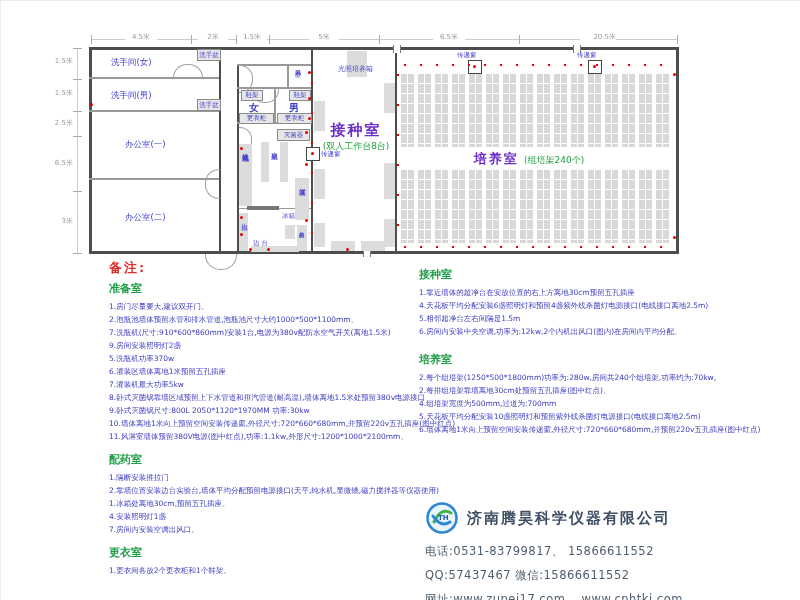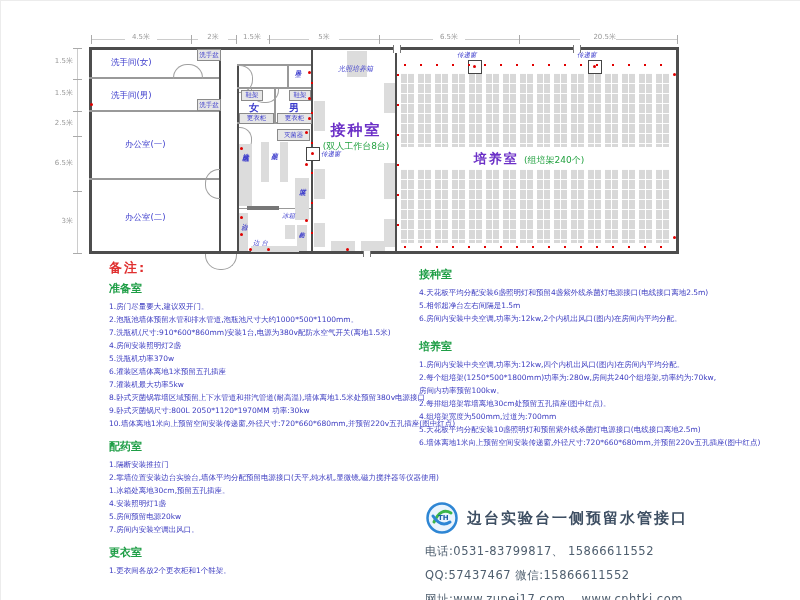--- a/index.html
+++ b/index.html
@@ -5,21 +5,21 @@
   html,body{margin:0;padding:0;background:#fff;}
   .page{position:relative;width:800px;height:600px;background:#fff;border:1px solid #ececec;
         font-family:"DejaVu Sans",sans-serif;overflow:hidden;}
   
   .plan{position:absolute;inset:0;}
   .wall{position:absolute;background:#4d4d4d;}
   .line{position:absolute;background:#999;}
   .fx{position:absolute;background:#dcdcdc;}
   .bx{position:absolute;border:1px solid #8a8a8a;background:#e6e6e6;color:#3b3bcc;
       font-size:6.5px;display:flex;align-items:center;justify-content:center;white-space:nowrap;overflow:hidden;}
-  .lb{position:absolute;color:#3b3bcc;font-size:7px;line-height:1.15;white-space:nowrap;font-style:italic;}
+  .lb{position:absolute;color:#3b3bcc;font-size:7px;line-height:1.15;white-space:nowrap;}
   .vtext{writing-mode:vertical-rl;text-orientation:upright;letter-spacing:0.5px;}
   .room{position:absolute;color:#3b3bcc;font-size:8.5px;white-space:nowrap;}
   .biglabel{position:absolute;text-align:center;}
   .big{color:#6b2fc7;font-weight:bold;font-size:15px;letter-spacing:2px;}
   .sub{color:#21a13f;font-size:9px;}
   .dim{position:absolute;color:#999;font-size:7px;background:#fff;text-align:center;white-space:nowrap;}
   .dimline{position:absolute;background:#ccc;}
   .tick{position:absolute;background:#aaa;}
   .dot{position:absolute;width:3px;height:3px;background:#e00000;border-radius:50%;}
   .dotrow-h{position:absolute;height:4px;background-image:radial-gradient(circle 1.4px at 2px 2px,#e00000 99%,rgba(0,0,0,0));
@@ -197,65 +197,64 @@
     <div class="dot" style="left:89px;top:102px;"></div>
   </div>
 
   <div class="ncol" style="left:108px;top:258px;width:335px;">
     <div class="ntitle">备注:</div>
 
     <div class="nhead" style="margin-top:2px;">准备室</div>
     <div class="nitem">1.房门尽量要大,建议双开门。</div>
     <div class="nitem">2.泡瓶池墙体预留水管和排水管道,泡瓶池尺寸大约1000*500*1100mm。</div>
     <div class="nitem">7.洗瓶机(尺寸:910*600*860mm)安装1台,电源为380v配防水空气开关(离地1.5米)</div>
-    <div class="nitem">4.房间安装照明灯2盏</div>
+    <div class="nitem">9.房间安装照明灯2盏</div>
     <div class="nitem">5.洗瓶机功率370w</div>
     <div class="nitem">6.灌装区墙体离地1米预留五孔插座</div>
     <div class="nitem">7.灌装机最大功率5kw</div>
     <div class="nitem">8.卧式灭菌锅靠墙区域预留上下水管道和排汽管道(耐高温),墙体离地1.5米处预留380v电源接口</div>
     <div class="nitem">9.卧式灭菌锅尺寸:800L  2050*1120*1970MM  功率:30kw</div>
     <div class="nitem">10.墙体离地1米向上预留空间安装传递窗,外径尺寸:720*660*680mm,并预留220v五孔插座(图中红点)</div>
+    <div class="nitem">11.风淋室墙体预留380V电源(图中红点),功率:1.1kw,外形尺寸:1200*1000*2100mm。</div>
 
     <div class="nhead">配药室</div>
     <div class="nitem">1.隔断安装推拉门</div>
     <div class="nitem">2.靠墙位置安装边台实验台,墙体平均分配预留电源接口(天平,纯水机,显微镜,磁力搅拌器等仪器使用)</div>
     <div class="nitem">1.冰箱处离地30cm,预留五孔插座。</div>
     <div class="nitem">4.安装照明灯1盏</div>
-    <div class="nitem">5.房间预留电源20kw</div>
     <div class="nitem">7.房间内安装空调出风口。</div>
 
     <div class="nhead">更衣室</div>
     <div class="nitem">1.更衣间各放2个更衣柜和1个鞋架。</div>
 
   </div>
 
   <div class="ncol" style="left:418px;top:266px;width:320px;">
     <div class="nhead" style="margin-top:0;">接种室</div>
+    <div class="nitem">1.靠近墙体的超净台在安放位置的右上方离地30cm预留五孔插座</div>
     <div class="nitem">4.天花板平均分配安装6盏照明灯和预留4盏紫外线杀菌灯电源接口(电线接口离地2.5m)</div>
     <div class="nitem">5.相邻超净台左右间隔是1.5m</div>
     <div class="nitem">6.房间内安装中央空调,功率为:12kw,2个内机出风口(图内)在房间内平均分配。</div>
 
     <div class="nhead" style="margin-top:14px;">培养室</div>
-    <div class="nitem">1.房间内安装中央空调,功率为:12kw,四个内机出风口(图内)在房间内平均分配。</div>
     <div class="nitem">2.每个组培架(1250*500*1800mm)功率为:280w,房间共240个组培架,功率约为:70kw,</div>
-    <div class="nitem">房间内功率预留100kw。</div>
     <div class="nitem">2.每排组培架靠墙离地30cm处预留五孔插座(图中红点)。</div>
     <div class="nitem">4.组培架宽度为500mm,过道为:700mm</div>
     <div class="nitem">5.天花板平均分配安装10盏照明灯和预留紫外线杀菌灯电源接口(电线接口离地2.5m)</div>
     <div class="nitem">6.墙体离地1米向上预留空间安装传递窗,外径尺寸:720*660*680mm,并预留220v五孔插座(图中红点)</div>
   </div>
 
   <div class="company">
     <div class="co-head">
       <svg width="34" height="34" viewBox="0 0 34 34">
         <circle cx="17" cy="17" r="14.5" fill="#eaf4fd" stroke="#2e86d4" stroke-width="2.5"></circle>
         <path d="M9 21 Q16 6 26 12" stroke="#3bb54a" stroke-width="3" fill="none" stroke-linecap="round"></path>
         <path d="M8 15 Q16 27 25 21" stroke="#2e86d4" stroke-width="3" fill="none" stroke-linecap="round"></path>
         <text x="13" y="19" font-size="7" fill="#1b5fa8" font-weight="bold">TH</text>
       </svg>
-      <span class="co-name">边台实验台一侧预留水管接口</span>
+      <span class="co-name">济南腾昊科学仪器有限公司</span>
     </div>
     <div class="co-line">电话:0531-83799817、 15866611552</div>
     <div class="co-line">QQ:57437467    微信:15866611552</div>
     <div class="co-line">网址:www.zupei17.com、 www.cnhtkj.com</div>
   </div>
 
 </div>
 
 </body></html>

